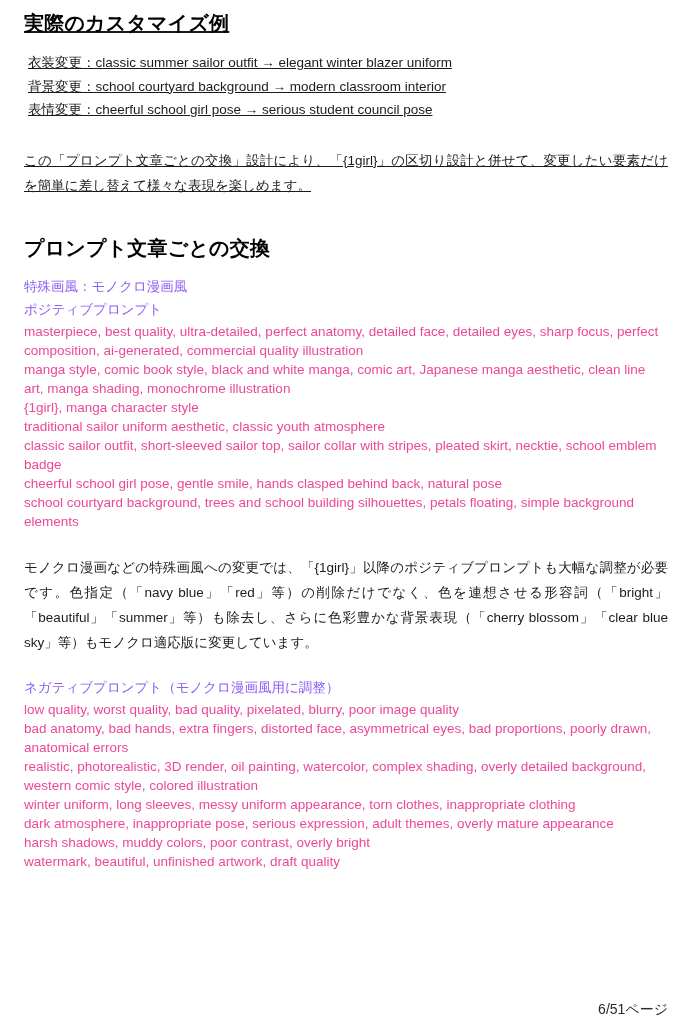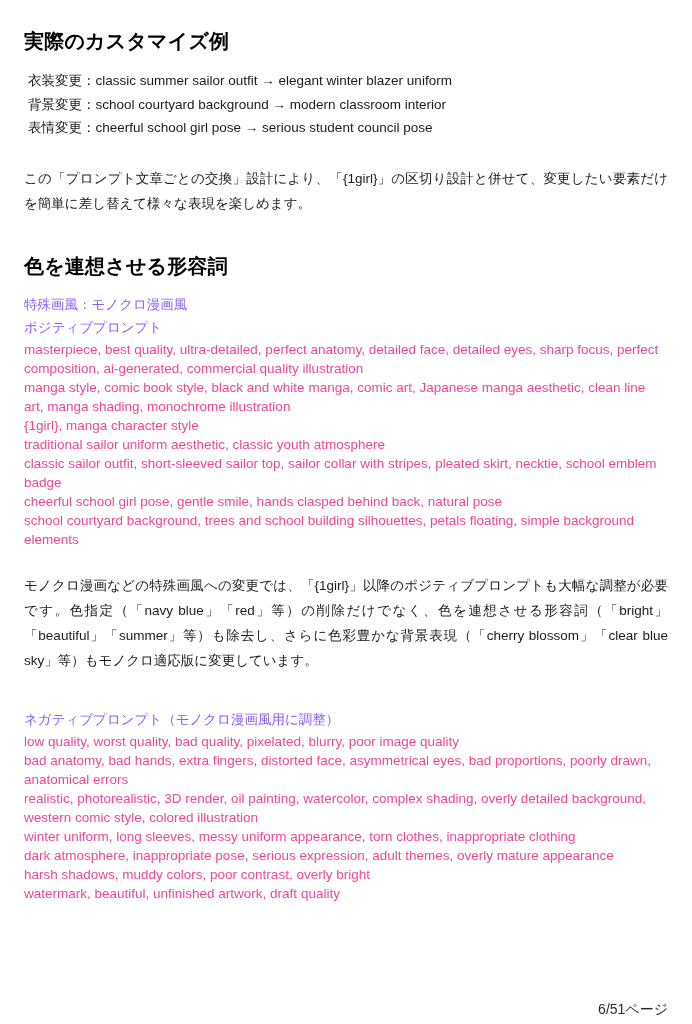--- a/index.html
+++ b/index.html
@@ -26,21 +26,21 @@
 
   
   .h-section {
     font-size: 20px;
     font-weight: bold;
     line-height: 28px;
     color: #000000;
     margin: 0;
     letter-spacing: 0.2px;
   }
-  #heading-1-wrap { padding-top: 27px; }
+  #heading-1-wrap { padding-top: 9px; text-decoration: underline; }
   #heading-2-wrap { padding-top: 36px; }
 
   
   .mapping-list {
     margin: 4px;
     padding: 0;
     list-style: none;
     margin-top: 14px;
   }
   .mapping-list li {
@@ -78,21 +78,21 @@
   }
   .prompt-lines li {
     font-size: 13.5px;
     line-height: 19px;
     color: #ec4899;
     margin: 0;
   }
   #style-name { margin-top: 14px; }
   #positive-label { margin-top: 1px; }
   #positive-lines { margin-top: 1px; }
-  #negative-block { margin-top: 36px; }
+  #negative-block { margin-top: 22px; }
   #negative-lines { margin-top: 1px; }
 
   
   .footer {
     position: absolute;
     right: 24px;
     bottom: 5px;
     font-size: 14px;
     line-height: 20px;
     color: #2b2b2b;
@@ -110,21 +110,21 @@
     <ul class="mapping-list">
       <li>衣装変更：classic summer sailor outfit → elegant winter blazer uniform</li>
       <li>背景変更：school courtyard background → modern classroom interior</li>
       <li>表情変更：cheerful school girl pose → serious student council pose</li>
     </ul>
 
     <p id="para-1" class="jp-para">この「プロンプト文章ごとの交換」設計により、「{1girl}」の区切り設計と併せて、変更したい要素だけを簡単に差し替えて様々な表現を楽しめます。</p>
   </div>
 
   <div id="heading-2-wrap">
-    <h2 class="h-section">色を連想させる形容詞</h2>
+    <h2 class="h-section">プロンプト文章ごとの交換</h2>
 
     <p id="style-name" class="prompt-label">特殊画風：モノクロ漫画風</p>
 
     <div class="prompt-block" style="margin-top:0">
       <p id="positive-label" class="prompt-label">ポジティブプロンプト</p>
       <ul id="positive-lines" class="prompt-lines">
         <li>masterpiece, best quality, ultra-detailed, perfect anatomy, detailed face, detailed eyes, sharp focus, perfect composition, ai-generated, commercial quality illustration</li>
         <li>manga style, comic book style, black and white manga, comic art, Japanese manga aesthetic, clean line art, manga shading, monochrome illustration</li>
         <li>{1girl}, manga character style</li>
         <li>traditional sailor uniform aesthetic, classic youth atmosphere</li>

